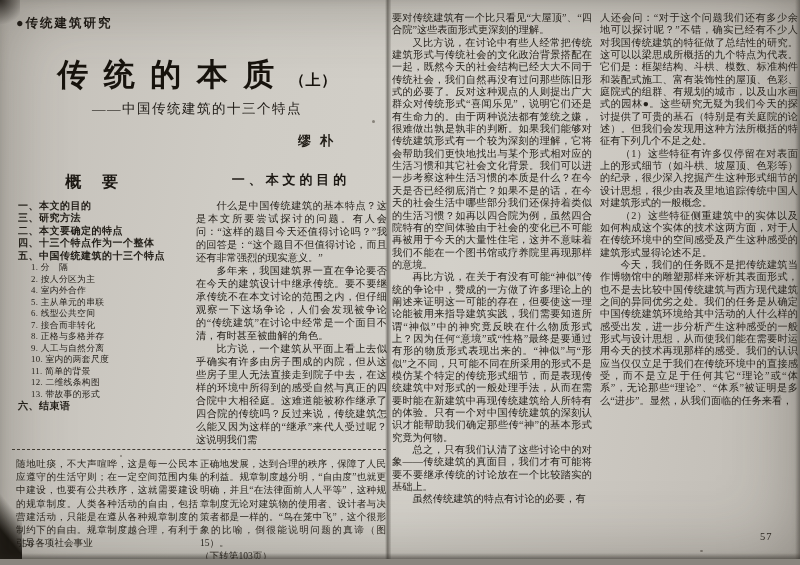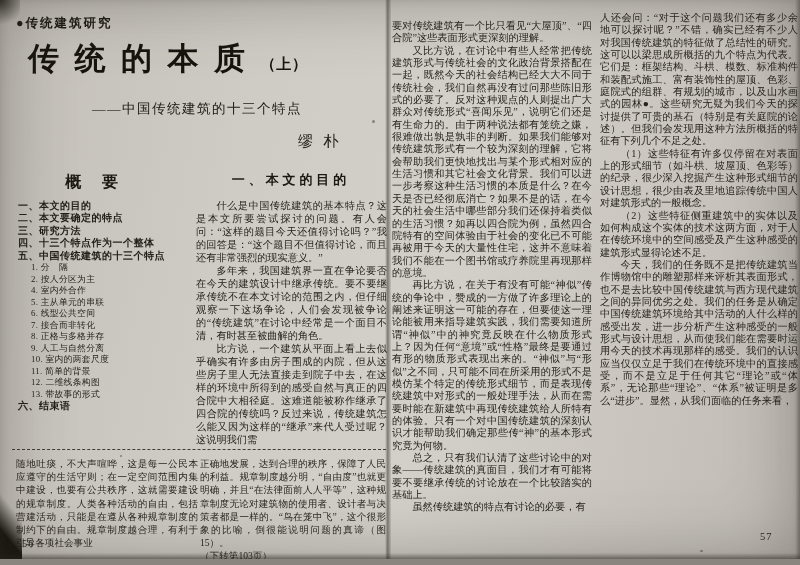--- a/index.html
+++ b/index.html
@@ -18,46 +18,46 @@
   .corner-bl{position:absolute;left:0;bottom:0;width:22px;height:80px;
     background:linear-gradient(50deg,#14110c 28%,rgba(20,17,12,0) 62%);}
   .edge-bottom{position:absolute;left:0;bottom:0;width:100%;height:6px;
     background:linear-gradient(to bottom,rgba(25,22,17,0),rgba(25,22,17,.45));}
   .edge-right{position:absolute;right:0;top:0;width:5px;height:100%;
     background:linear-gradient(to left,rgba(25,22,17,.35),rgba(25,22,17,0));}
   .speck{position:absolute;background:rgba(60,54,45,.5);border-radius:50%;}
 
   .abs{position:absolute;}
   .category{left:16px;top:15px;font-size:12.5px;font-weight:bold;letter-spacing:2px;color:#1c1813;}
-  .title-wrap{left:28px;top:38px;width:338px;text-align:left;}
+  .title-wrap{left:28px;top:54px;width:338px;text-align:center;}
   .title-main{font-size:31px;font-weight:bold;letter-spacing:.5em;color:#17130d;}
   .title-note{font-size:15px;font-weight:bold;letter-spacing:.05em;color:#17130d;}
   .subtitle{left:28px;top:100px;width:338px;text-align:center;font-size:13.5px;font-weight:normal;letter-spacing:1.5px;color:#1d1914;}
-  .author{left:298px;top:132px;width:90px;font-size:15px;font-weight:normal;letter-spacing:.7em;color:#211d17;}
+  .author{left:298px;top:132px;width:90px;font-size:13px;font-weight:bold;letter-spacing:.7em;color:#211d17;}
 
   .toc{left:18px;top:172px;width:168px;}
   .toc-header{text-align:center;font-size:16px;font-weight:bold;letter-spacing:1.3em;margin-bottom:7px;color:#1c1813;}
   .toc ul{list-style:none;margin:0;padding:0;}
   .toc li{margin:0;color:#221e18;}
   .toc li.lvl1{font-size:10px;font-weight:bold;line-height:12.4px;letter-spacing:.5px;}
   .toc li.lvl2{font-size:8.8px;line-height:11.5px;padding-left:13px;letter-spacing:.3px;}
 
   .lp-heading{left:196px;top:171px;width:190px;text-align:center;font-size:13px;font-weight:bold;letter-spacing:.3em;color:#1c1813;}
   .lp-body{left:196px;top:199px;width:191px;font-size:10.2px;line-height:13px;text-align:justify;color:#27231d;}
   .lp-body p,.col p,.fnote p{margin:0;text-indent:2em;}
   .lp-body p.cont,.col p.cont,.fnote p.cont{text-indent:0;}
 
   .rule-dashed{left:12px;top:449px;width:374px;border-top:1.6px dashed #413c34;height:0;}
   .fnote{font-size:9.6px;line-height:13.2px;text-align:justify;color:#2a261f;}
   .fnote-left{left:16px;top:457px;width:182px;}
   .fnote-right{left:200px;top:457px;width:186px;}
   .fnote-more{display:block;text-indent:0;}
 
   .col{font-size:10.2px;line-height:12.35px;text-align:justify;color:#27231d;}
-  .col-1{left:392px;top:20px;width:200px;}
+  .col-1{left:392px;top:12px;width:200px;}
   .col-2{left:600px;top:12px;width:198px;}
 
   .pageno{font-size:10.5px;color:#2a261f;letter-spacing:1px;}
   .pageno-left{left:22px;top:538px;}
   .pageno-right{left:760px;top:531px;}
 </style>
 </head>
 <body>
 
 <div class="scan">
@@ -68,22 +68,22 @@
     <span class="title-main">传统的本质</span><span class="title-note">（上）</span>
   </div>
 
   <div class="abs subtitle">——中国传统建筑的十三个特点</div>
   <div class="abs author">缪朴</div>
 
   <div class="abs toc">
     <div class="toc-header">概要</div>
     <ul>
       <li class="lvl1">一、本文的目的</li>
+      <li class="lvl1">三、研究方法</li>
       <li class="lvl1">二、本文要确定的特点</li>
-      <li class="lvl1">三、研究方法</li>
       <li class="lvl1">四、十三个特点作为一个整体</li>
       <li class="lvl1">五、中国传统建筑的十三个特点</li>
       <li class="lvl2">1. 分　隔</li>
       <li class="lvl2">2. 按人分区为主</li>
       <li class="lvl2">4. 室内外合作</li>
       <li class="lvl2">5. 主从单元的串联</li>
       <li class="lvl2">6. 线型公共空间</li>
       <li class="lvl2">7. 接合而非转化</li>
       <li class="lvl2">8. 正格与多格并存</li>
       <li class="lvl2">9. 人工与自然分离</li>

